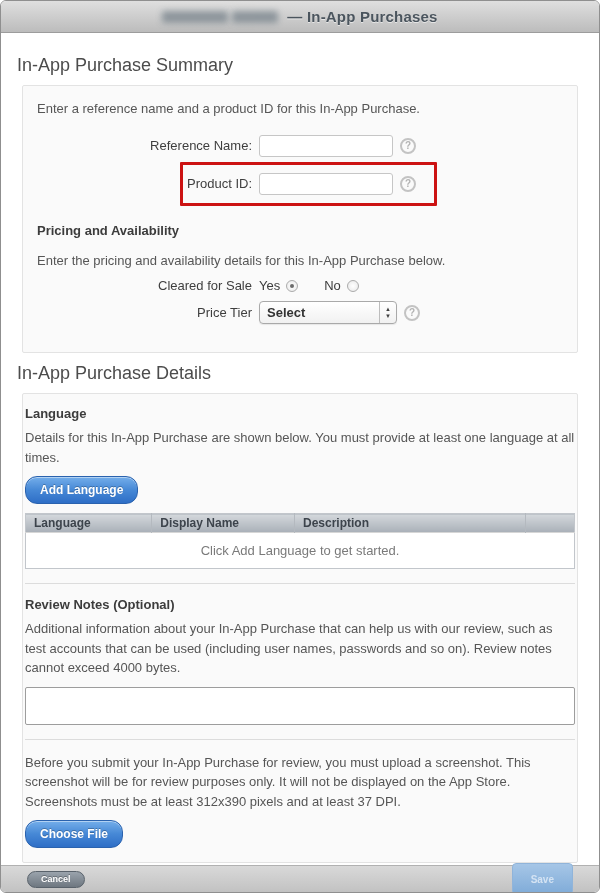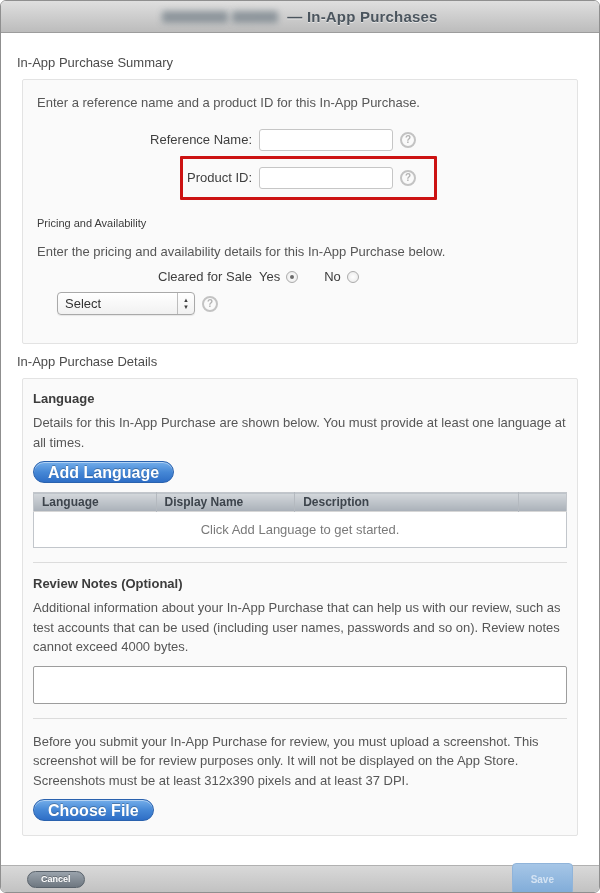--- a/index.html
+++ b/index.html
@@ -27,21 +27,21 @@
     background:#7e8890; filter:blur(3px); opacity:.8;
   }
   .blob-a { width:66px; margin-right:4px; }
   .blob-b { width:46px; margin-right:9px; }
   .title {
     font-size:15px; font-weight:bold; color:#4b555e;
     text-shadow:0 1px 0 rgba(255,255,255,.55); letter-spacing:.2px;
   }
   
   .dlg-body { flex:1 1 auto; background:#fff; padding-top:12px; overflow:hidden; }
-  .section-label { font-size:13px; color:#4c4c4c; margin:10px 16px 9px; }
+  .section-label { font-size:18px; color:#4c4c4c; margin:10px 16px 9px; }
   .section-box {
     margin:0 21px; background:#fafafa;
     border:1px solid #e3e3e3; border-radius:2px;
     padding:13px 14px 28px;
   }
   .intro { font-size:13px; color:#565656; line-height:1.5; }
   
   .frow { display:flex; align-items:center; padding-left:20px; margin-top:16px; position:relative; }
   .frow-label { width:195px; text-align:right; font-size:13px; color:#3e3e3e; margin-right:7px; flex:0 0 195px; }
   .tinput {
@@ -53,57 +53,57 @@
     border:2px solid #c3c3c3; color:#b3b3b3;
     font-size:10px; font-weight:bold;
     display:inline-flex; align-items:center; justify-content:center;
     margin-left:7px; cursor:pointer;
   }
   .red-frame {
     position:absolute; left:143px; top:-11px; width:257px; height:44px;
     border:3px solid #cc1212; border-radius:1px; pointer-events:none;
   }
   
-  .p-heading { font-size:11px; font-weight:normal; color:#3c3c3c; margin-top:28px; }
+  .p-heading { font-size:13px; font-weight:bold; color:#3c3c3c; margin-top:28px; }
   .mt13 { margin-top:13px; }
   .crow { margin-top:8px; }
   .bold-opt { font-size:13px; font-weight:normal; color:#3c3c3c; }
   .radio {
     width:12px; height:12px; border-radius:50%;
     border:1px solid #ababab; background:radial-gradient(#ffffff,#e7e7e7);
     margin-left:6px; position:relative; cursor:pointer; flex:0 0 12px;
   }
   .radio.on::after {
     content:""; position:absolute; left:3px; top:3px;
     width:4px; height:4px; border-radius:50%; background:#6b6b6b;
   }
   .gap { width:26px; }
   .select {
     width:138px; height:23px; border:1px solid #a9a9a9; border-radius:4px;
     background:linear-gradient(#ffffff,#f1f1f1);
     display:flex; align-items:center; font-size:13px; color:#333;
-    padding-left:7px; box-shadow:0 1px 1px rgba(0,0,0,.08); cursor:pointer;
+    padding-left:7px; box-shadow:0 1px 1px rgba(0,0,0,.08); cursor:pointer;font-weight:bold;
   }
   .stepper {
     margin-left:auto; width:17px; height:100%;
     border-left:1px solid #bdbdbd;
     display:flex; flex-direction:column; align-items:center; justify-content:center;
     font-size:6px; color:#3f3f3f; line-height:1.15;
   }
   .link-row { padding-left:225px; margin-top:6px; }
   .link { font-size:13px; font-weight:bold; color:#1382e0; cursor:pointer; }
   
-  .box2 { padding:12px 10px 14px; }
+  .box2 { padding:12px 2px 14px; }
   .sub-heading { font-size:13px; font-weight:bold; color:#3c3c3c; }
   .box2 .intro { margin-top:7px; }
   .btn-blue {
-    display:inline-block; margin-top:9px; padding:0 14px; height:22px; line-height:21px;
+    display:inline-block; margin-top:9px; padding:0 14px; height:28px; line-height:21px;
     border-radius:12px;
     background:linear-gradient(#74aeea 0%,#4688d6 50%,#2e6ec6 100%);
-    border:1px solid #2a62ae; color:#fff; font-size:16px; font-weight:bold;
+    border:1px solid #2a62ae; color:#fff; font-size:12px; font-weight:bold;
     text-shadow:0 -1px 0 rgba(0,0,0,.25);
     box-shadow:inset 0 1px 0 rgba(255,255,255,.45); cursor:pointer;
   }
   .lang-table { width:100%; border-collapse:collapse; margin-top:9px; border:1px solid #c2c6cb; }
   .lang-table th {
     background:linear-gradient(#d4d8dc,#a9b0b8); color:#3d444c;
     text-align:left; font-weight:bold; font-size:12px;
     padding:2px 8px; height:18px; border-right:1px solid #b4b9bf;
   }
   .lang-table th:last-child { border-right:none; }
@@ -177,20 +177,21 @@
       <div class="frow crow">
         <span class="frow-label">Cleared for Sale</span>
         <span class="bold-opt">Yes</span>
         <span class="radio on"></span>
         <span class="gap"></span>
         <span class="bold-opt">No</span>
         <span class="radio"></span>
       </div>
 
       <div class="frow crow">
+        <span class="frow-label">Price Tier</span>
         <div class="select">
           <span>Select</span>
           <span class="stepper">
             <span>▲</span>
             <span>▼</span>
           </span>
         </div>
         <span class="help">?</span>
       </div>
 

